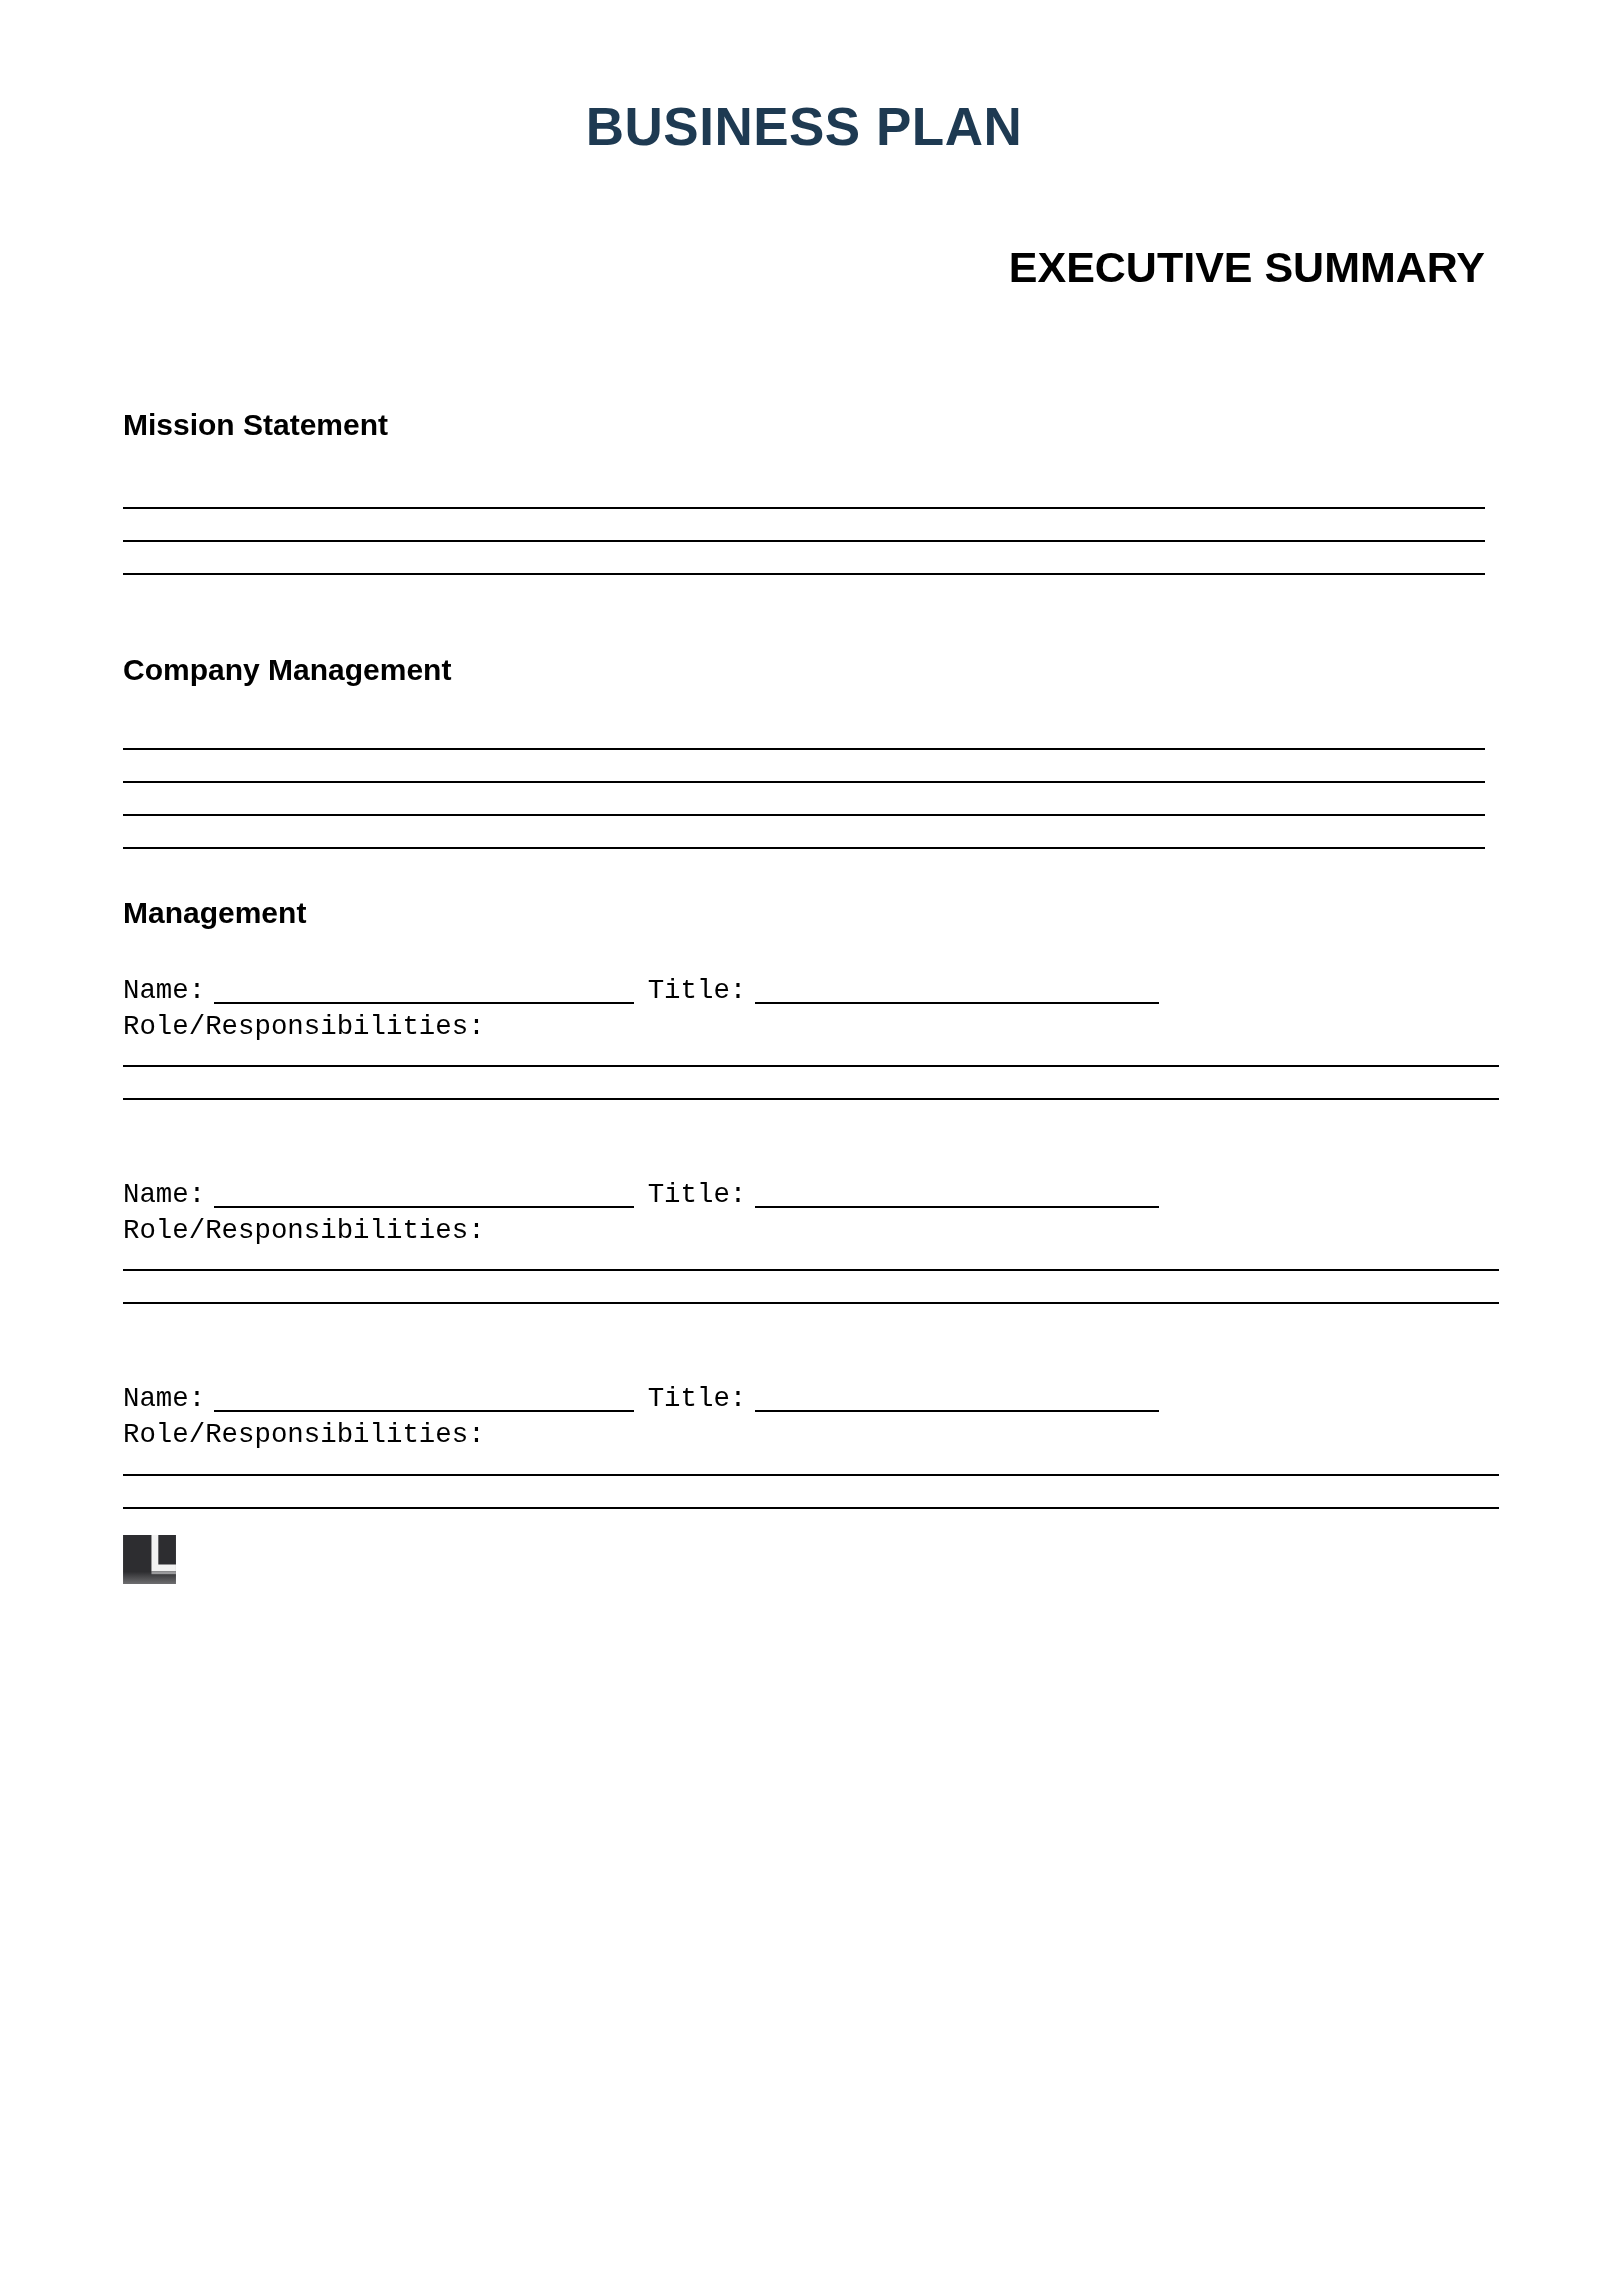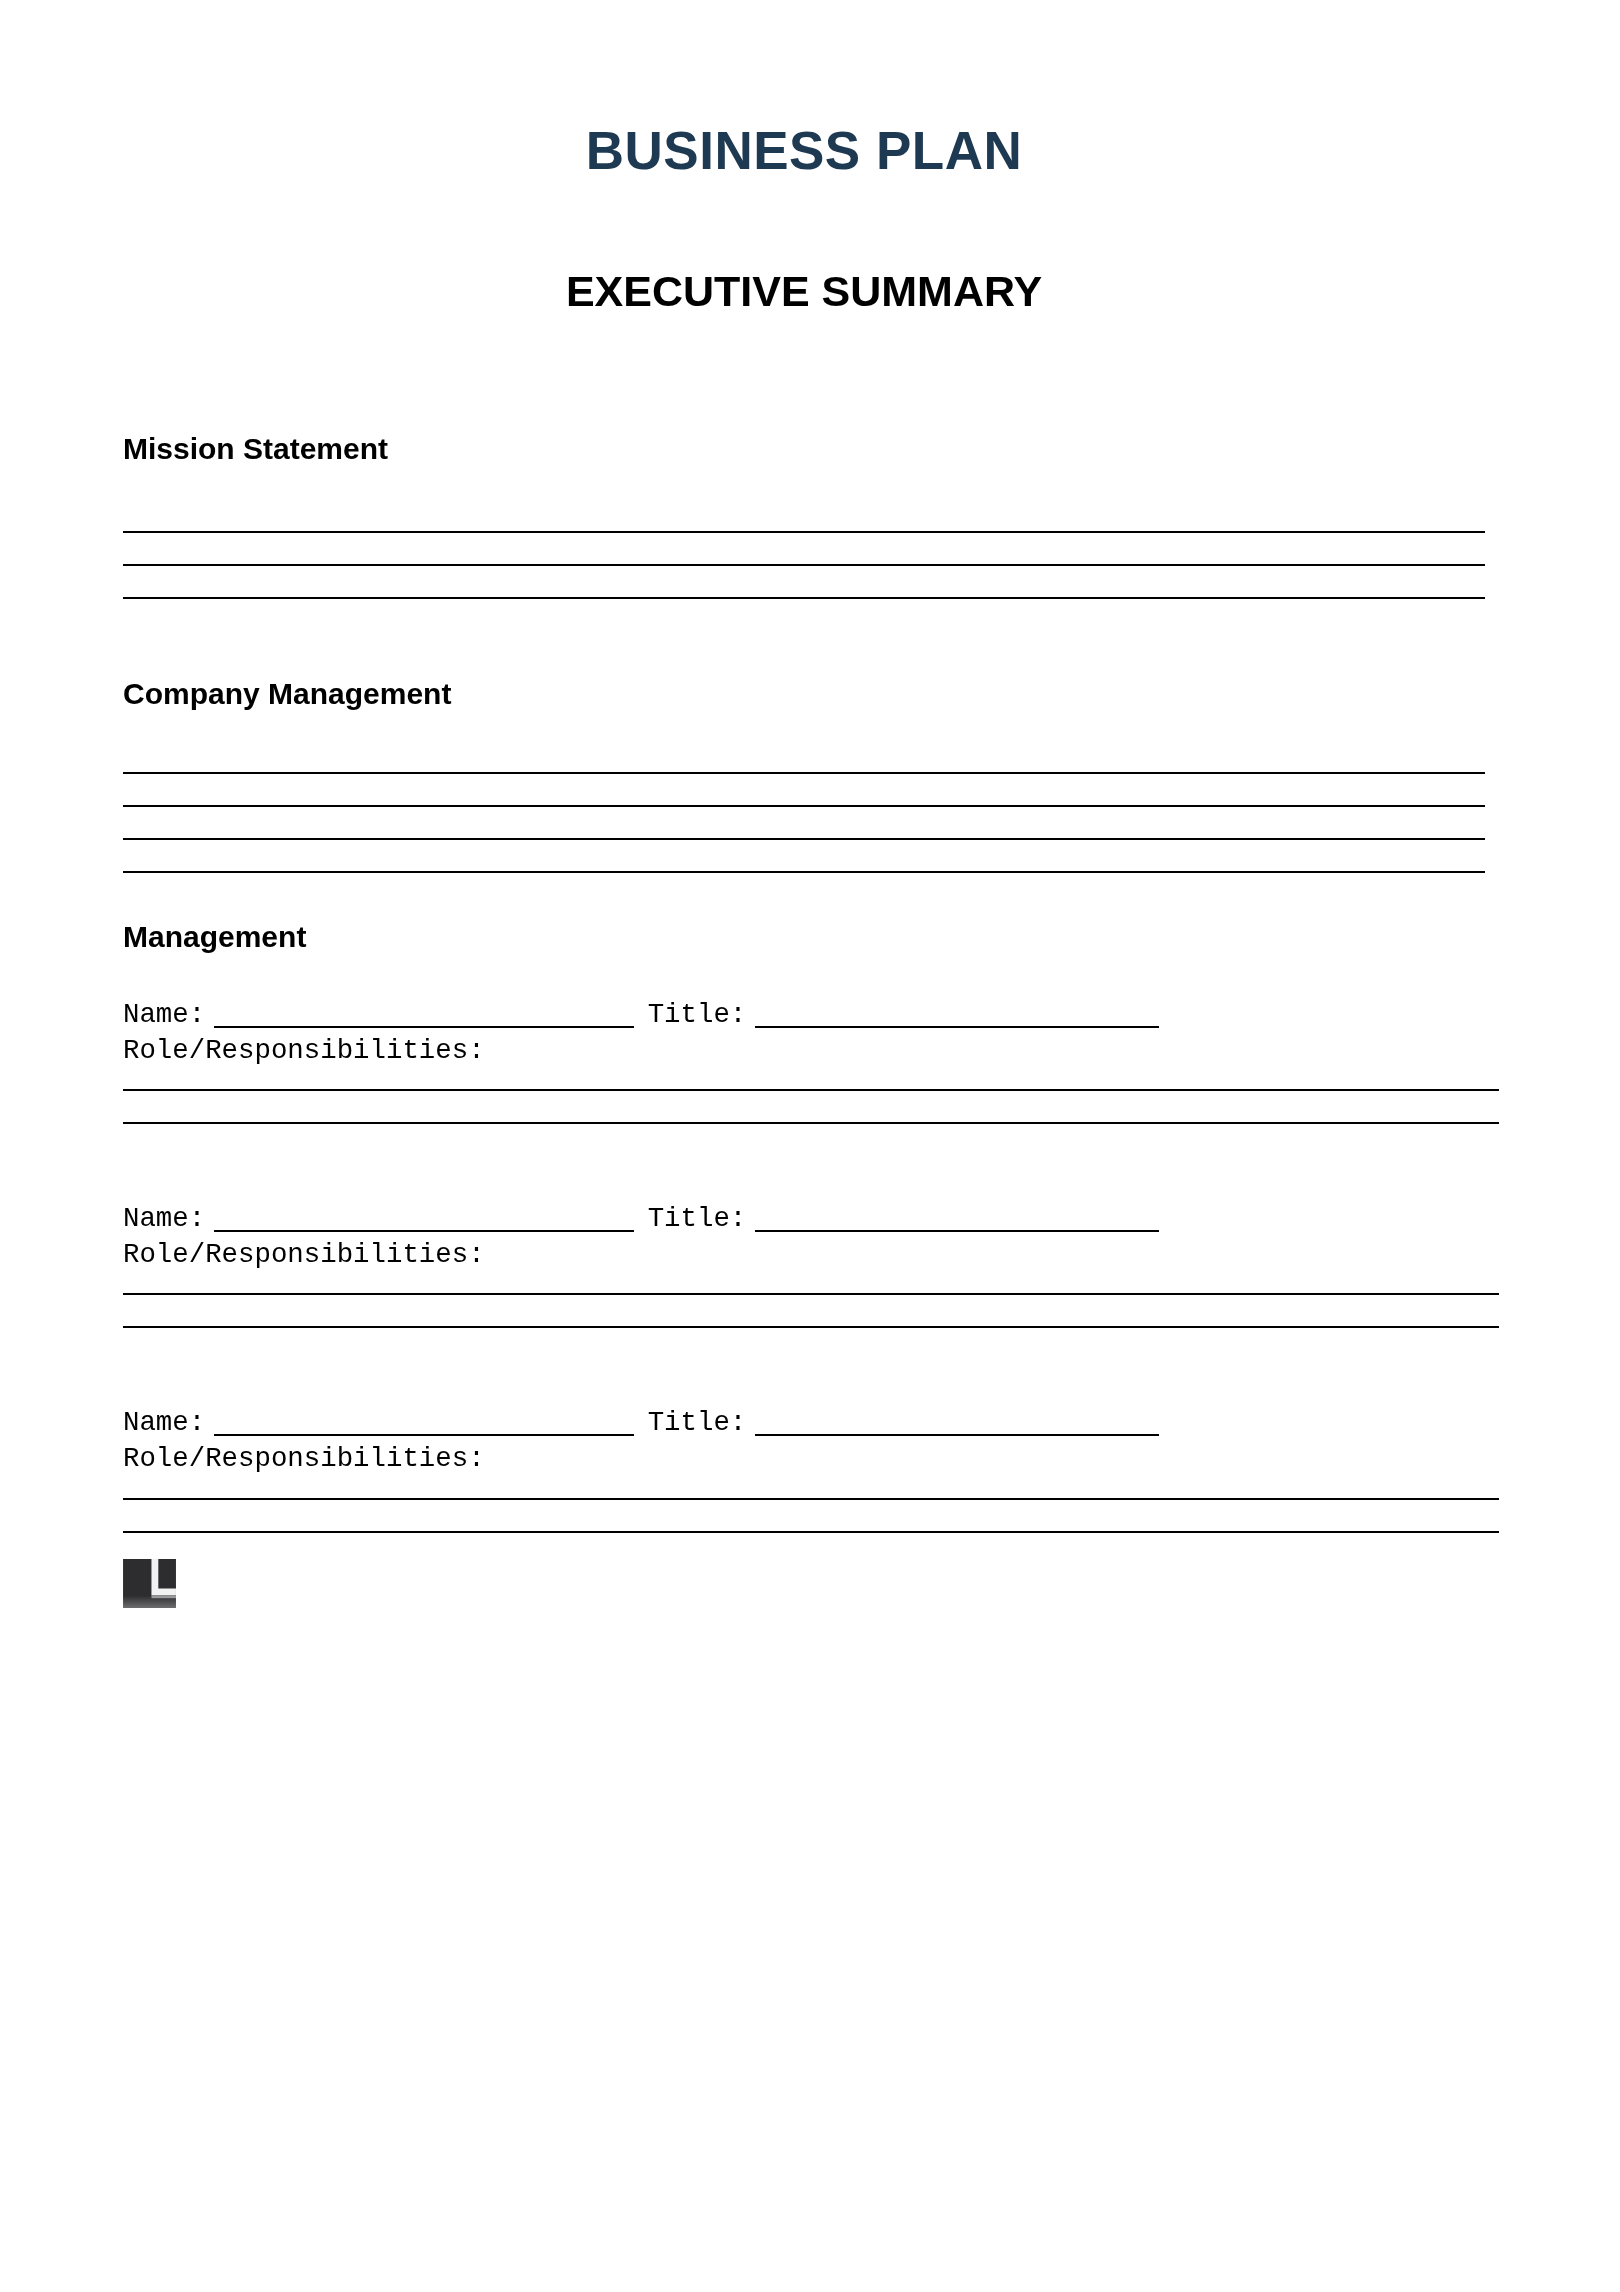--- a/index.html
+++ b/index.html
@@ -9,31 +9,31 @@
     height: 2293px;
     background: #ffffff;
     font-family: "Liberation Sans", sans-serif;
     color: #000000;
     overflow: hidden;
     box-sizing: border-box;
     padding: 0 135px 0 123px;
   }
   .doc-title {
     margin: 0;
-    padding-top: 120px;
+    padding-top: 96px;
     text-align: center;
     font-size: 53px;
     line-height: 61px;
     font-weight: bold;
     color: #1e3a52;
     letter-spacing: 0.5px;
   }
   .doc-subtitle {
     margin: 86px 0 0 0;
-    text-align: center;
+    text-align: right;
     font-size: 43px;
     line-height: 49px;
     font-weight: bold;
     color: #000000;
   }
   h3.sec-heading {
     margin: 0;
     font-size: 30px;
     line-height: 35px;
     font-weight: bold;

